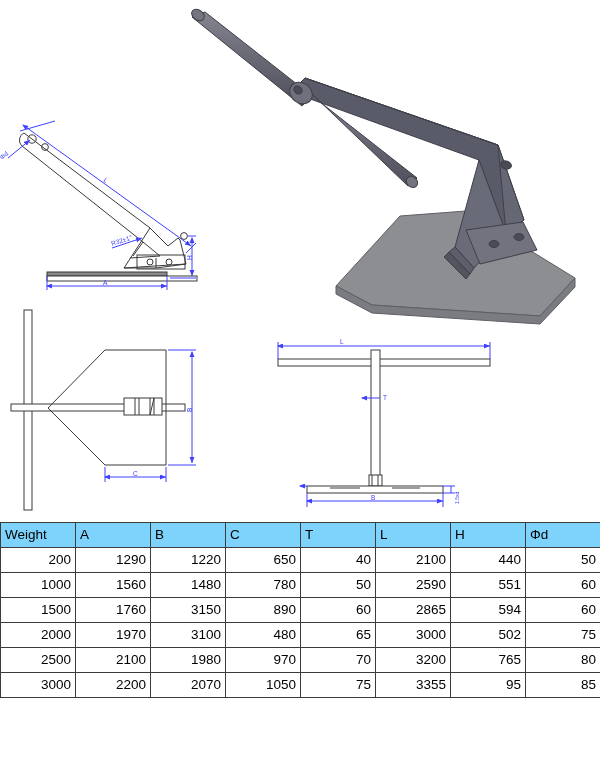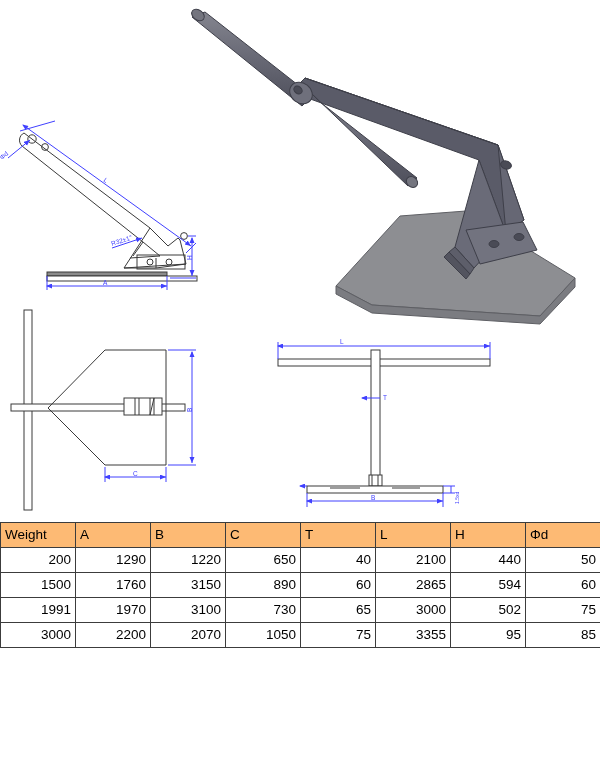--- a/index.html
+++ b/index.html
@@ -18,21 +18,21 @@
              font-size:13.5px;}
   table.spec th, table.spec td{
       border:1px solid #3c3c3c;
       height:22px;
       padding:1px 4px 1px 4px;
       font-weight:normal;
       line-height:20px;
       overflow:hidden;
       white-space:nowrap;
   }
-  table.spec thead th{background:#fdba74;text-align:left;}
+  table.spec thead th{background:#7dd3fc;text-align:left;}
   table.spec tbody td{background:#ffffff;text-align:right;}
   table.spec col.c0{width:75px}
   table.spec col.cx{width:75px}
 </style>
 </head>
 <body>
 
 <div class="stage">
 
   <div class="drawings">
@@ -238,38 +238,58 @@
             <td>200</td>
             <td>1290</td>
             <td>1220</td>
             <td>650</td>
             <td>40</td>
             <td>2100</td>
             <td>440</td>
             <td>50</td>
           </tr>
           <tr>
+            <td>1000</td>
+            <td>1560</td>
+            <td>1480</td>
+            <td>780</td>
+            <td>50</td>
+            <td>2590</td>
+            <td>551</td>
+            <td>60</td>
+          </tr>
+          <tr>
             <td>1500</td>
             <td>1760</td>
             <td>3150</td>
             <td>890</td>
             <td>60</td>
             <td>2865</td>
             <td>594</td>
             <td>60</td>
           </tr>
           <tr>
-            <td>1991</td>
+            <td>2000</td>
             <td>1970</td>
             <td>3100</td>
-            <td>730</td>
+            <td>480</td>
             <td>65</td>
             <td>3000</td>
             <td>502</td>
             <td>75</td>
+          </tr>
+          <tr>
+            <td>2500</td>
+            <td>2100</td>
+            <td>1980</td>
+            <td>970</td>
+            <td>70</td>
+            <td>3200</td>
+            <td>765</td>
+            <td>80</td>
           </tr>
           <tr>
             <td>3000</td>
             <td>2200</td>
             <td>2070</td>
             <td>1050</td>
             <td>75</td>
             <td>3355</td>
             <td>95</td>
             <td>85</td>

